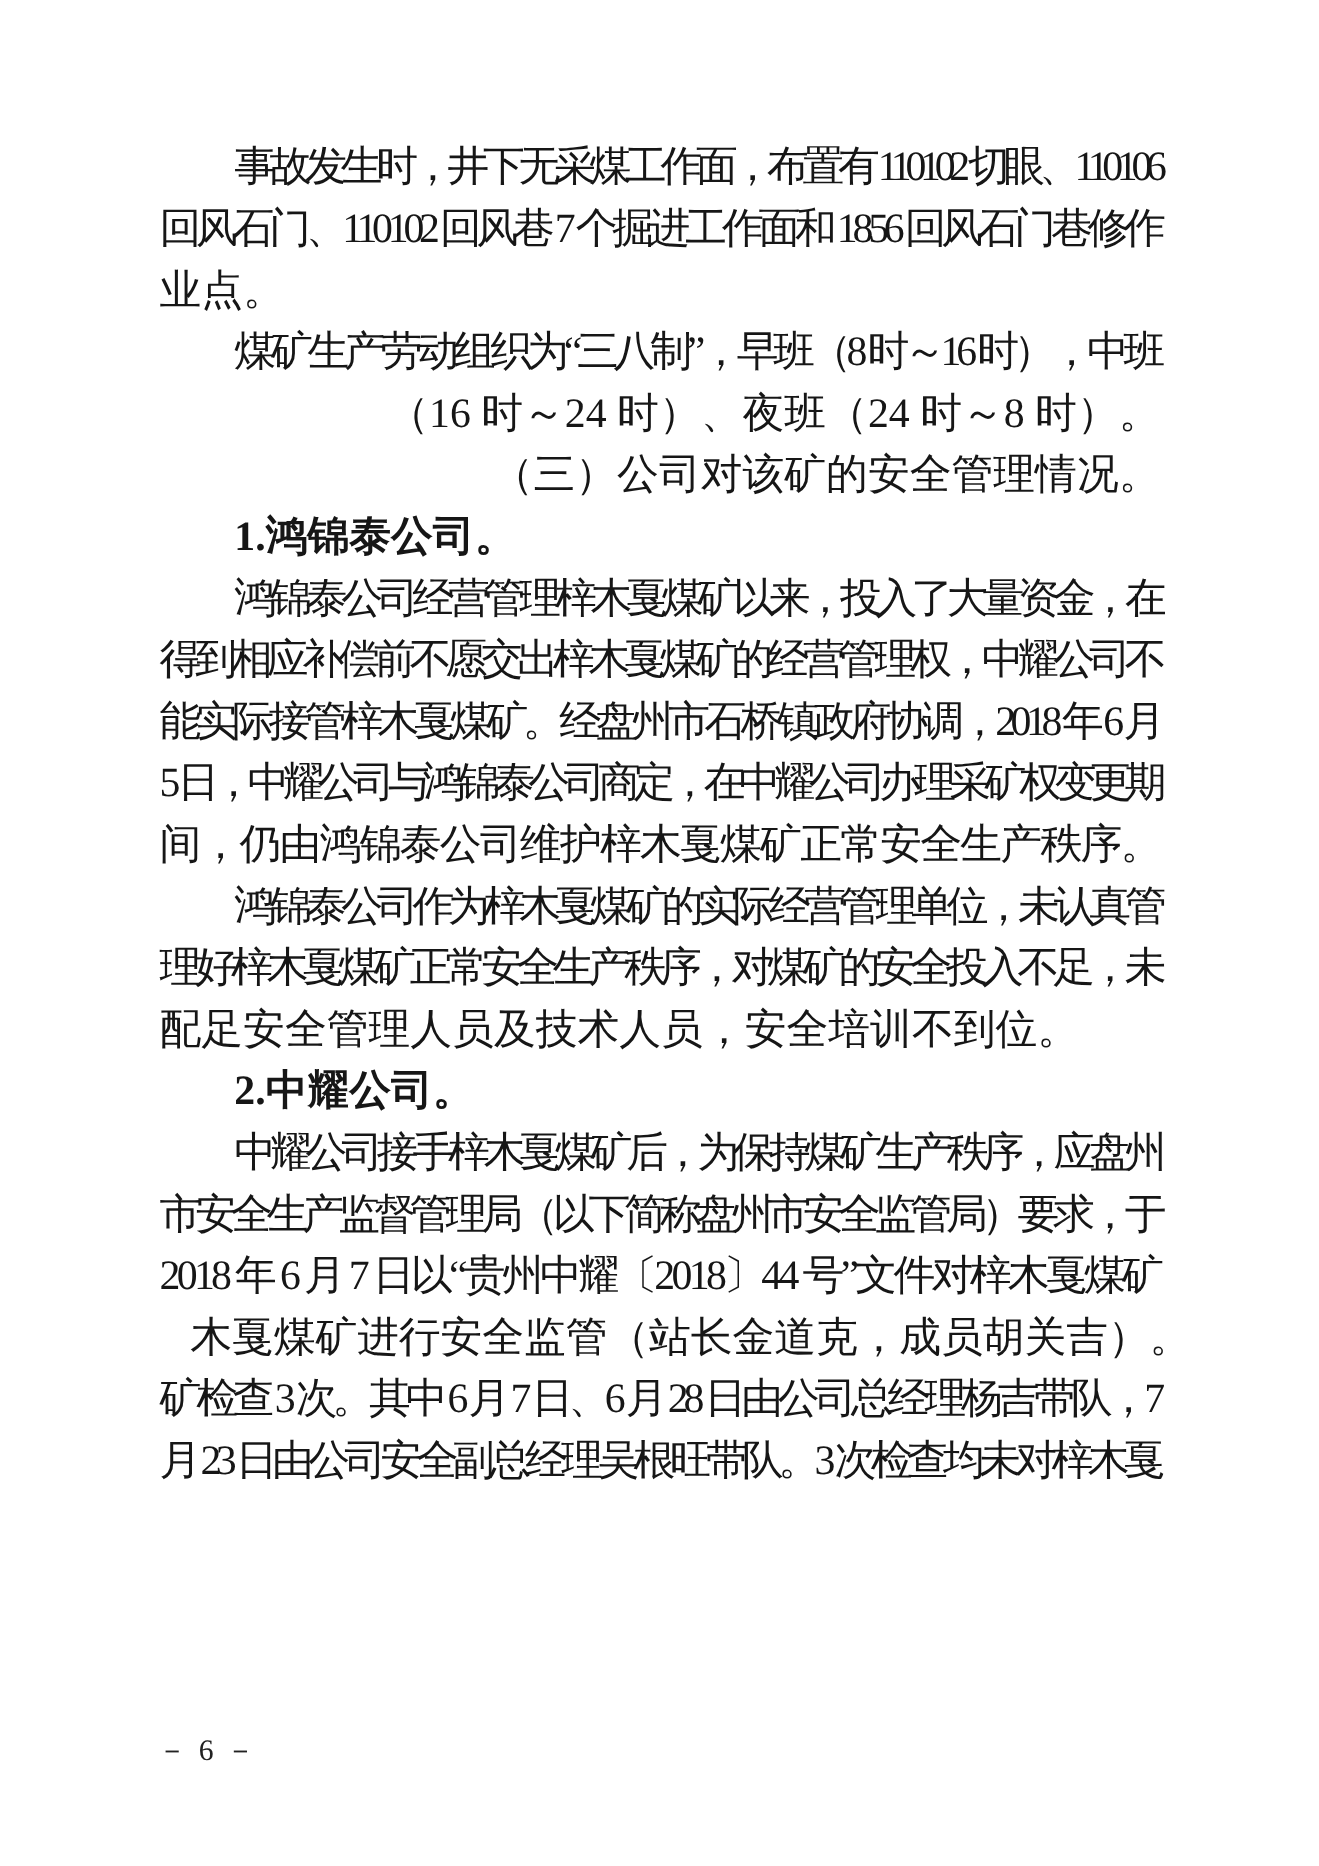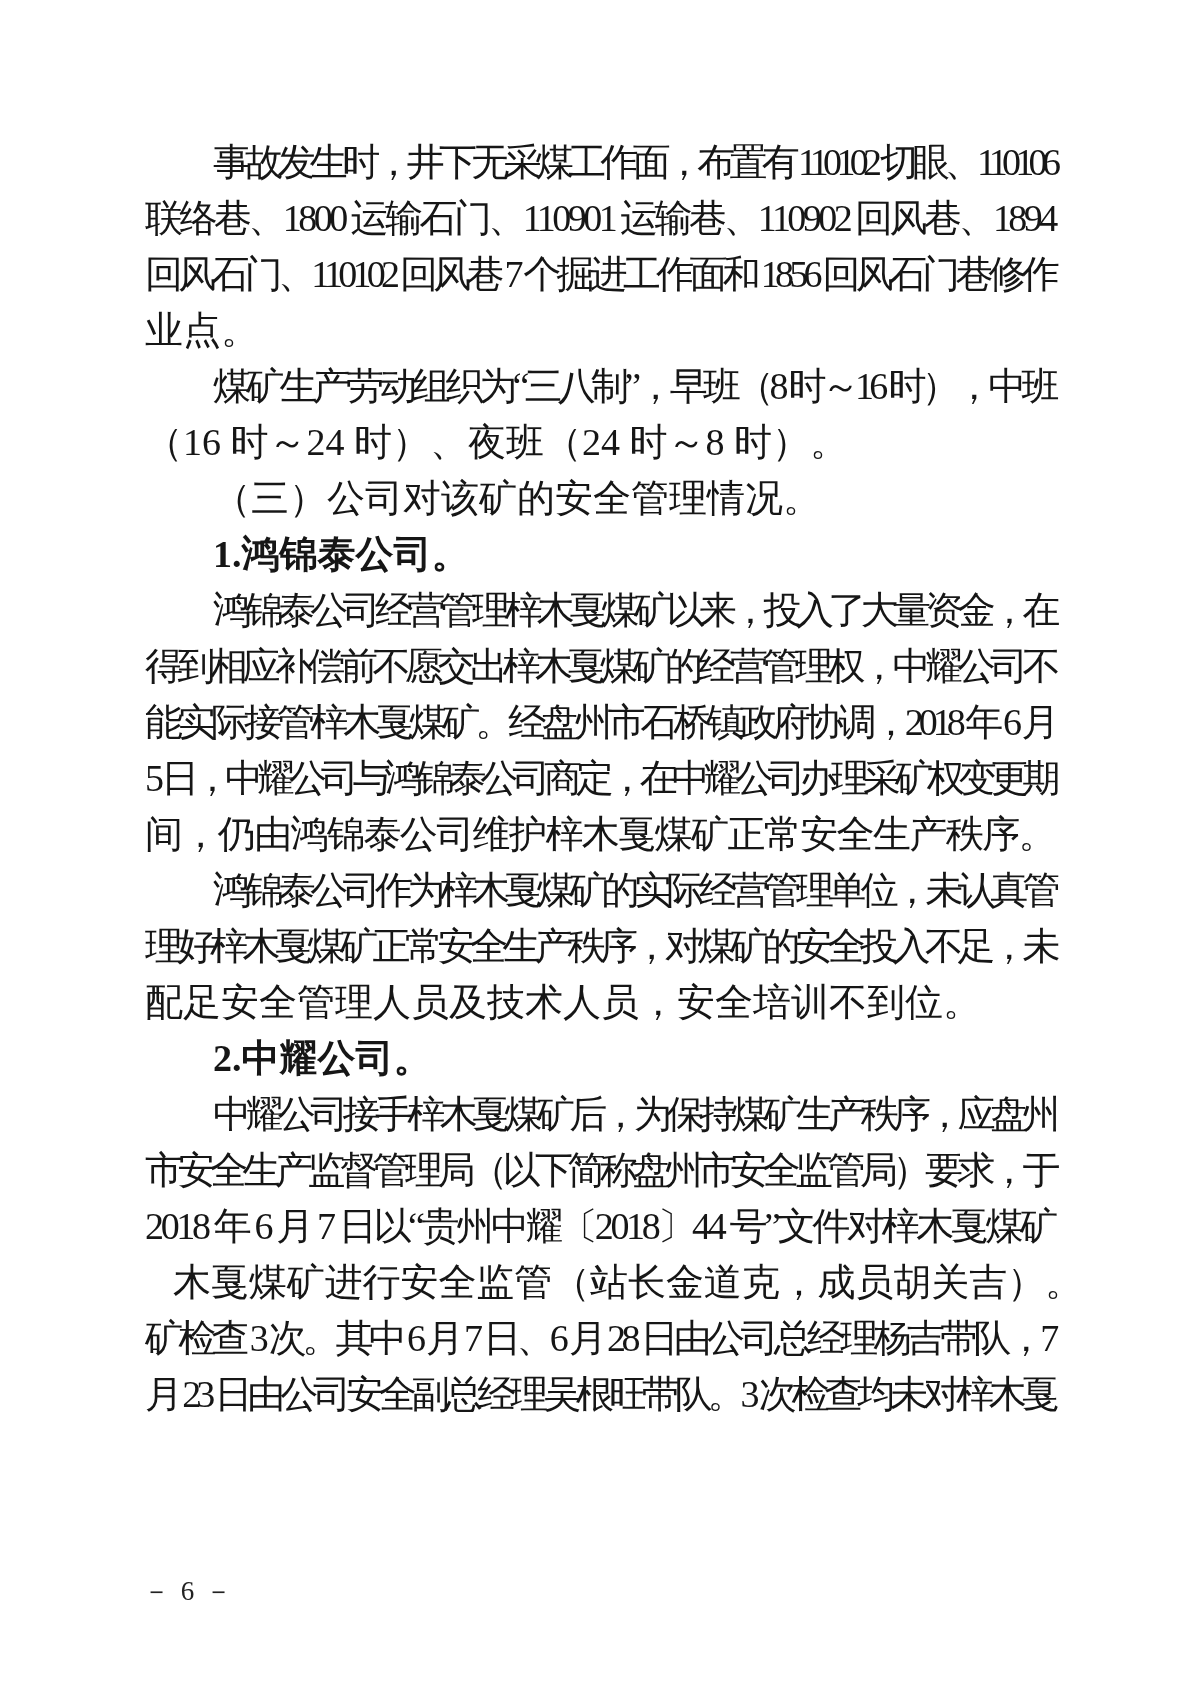--- a/index.html
+++ b/index.html
@@ -10,21 +10,21 @@
     height: 1696px;
     margin: 0 auto;
     background: #ffffff;
     font-family: "Liberation Serif", "DejaVu Serif", serif;
     color: #161616;
     overflow: hidden;
   }
   .doc-body {
     position: absolute;
     left: 145px;
-    top: 134px;
+    top: 124px;
     width: 910px;
   }
   .line {
     white-space: nowrap;
     height: 56px;
     line-height: 56px;
     font-size: 38px;
     overflow: visible;
   }
   .line.indent { text-indent: 68px; }
@@ -39,26 +39,25 @@
     color: #222222;
     letter-spacing: 2px;
   }
 </style>
 </head>
 <body>
 
 <div class="page">
   <div class="doc-body" id="doc-body">
       <div class="line paragraph indent justify" style="letter-spacing: -5.71429px;">事故发生时，井下无采煤工作面，布置有 110102 切眼、110106</div>
-      <div class="line paragraph justify" style="letter-spacing: -3.55px;">联络巷、1800 运输石门、110901 运输巷、110902 回风巷、1894</div>
       <div class="line paragraph justify" style="letter-spacing: -4.76316px;">回风石门、110102 回风巷 7 个掘进工作面和 1856 回风石门巷修作</div>
       <div class="line paragraph" style="letter-spacing: 0px;">业点。</div>
       <div class="line paragraph indent justify" style="letter-spacing: -4.73333px;">煤矿生产劳动组织为“三八制”，早班（8 时～16 时），中班</div>
-      <div class="line paragraph" style="letter-spacing: 0px;">（16 时～24 时）、夜班（24 时～8 时）。</div>
-      <div class="line section-heading indent" style="letter-spacing: 0px;">（三）公司对该矿的安全管理情况。</div>
+      <div class="line paragraph" style="letter-spacing: 0px; text-align: right;">（16 时～24 时）、夜班（24 时～8 时）。</div>
+      <div class="line section-heading indent" style="letter-spacing: 0px; text-align: right;">（三）公司对该矿的安全管理情况。</div>
       <div class="line numbered-heading indent" style="letter-spacing: 0px;">1.鸿锦泰公司。</div>
       <div class="line paragraph indent justify" style="letter-spacing: -5.61538px; text-align: center;">鸿锦泰公司经营管理梓木戛煤矿以来，投入了大量资金，在</div>
       <div class="line paragraph justify" style="letter-spacing: -5.5px;">得到相应补偿前不愿交出梓木戛煤矿的经营管理权，中耀公司不</div>
       <div class="line paragraph justify" style="letter-spacing: -4.9697px;">能实际接管梓木戛煤矿。经盘州市石桥镇政府协调，2018 年 6 月</div>
       <div class="line paragraph justify" style="letter-spacing: -6.1px;">5 日，中耀公司与鸿锦泰公司商定，在中耀公司办理采矿权变更期</div>
       <div class="line paragraph" style="letter-spacing: -1.6px;">间，仍由鸿锦泰公司维护梓木戛煤矿正常安全生产秩序。</div>
       <div class="line paragraph indent justify" style="letter-spacing: -5.61538px;">鸿锦泰公司作为梓木戛煤矿的实际经营管理单位，未认真管</div>
       <div class="line paragraph justify" style="letter-spacing: -5.5px;">理好梓木戛煤矿正常安全生产秩序，对煤矿的安全投入不足，未</div>
       <div class="line paragraph" style="letter-spacing: 0px;">配足安全管理人员及技术人员，安全培训不到位。</div>
       <div class="line numbered-heading indent" style="letter-spacing: 0px;">2.中耀公司。</div>

